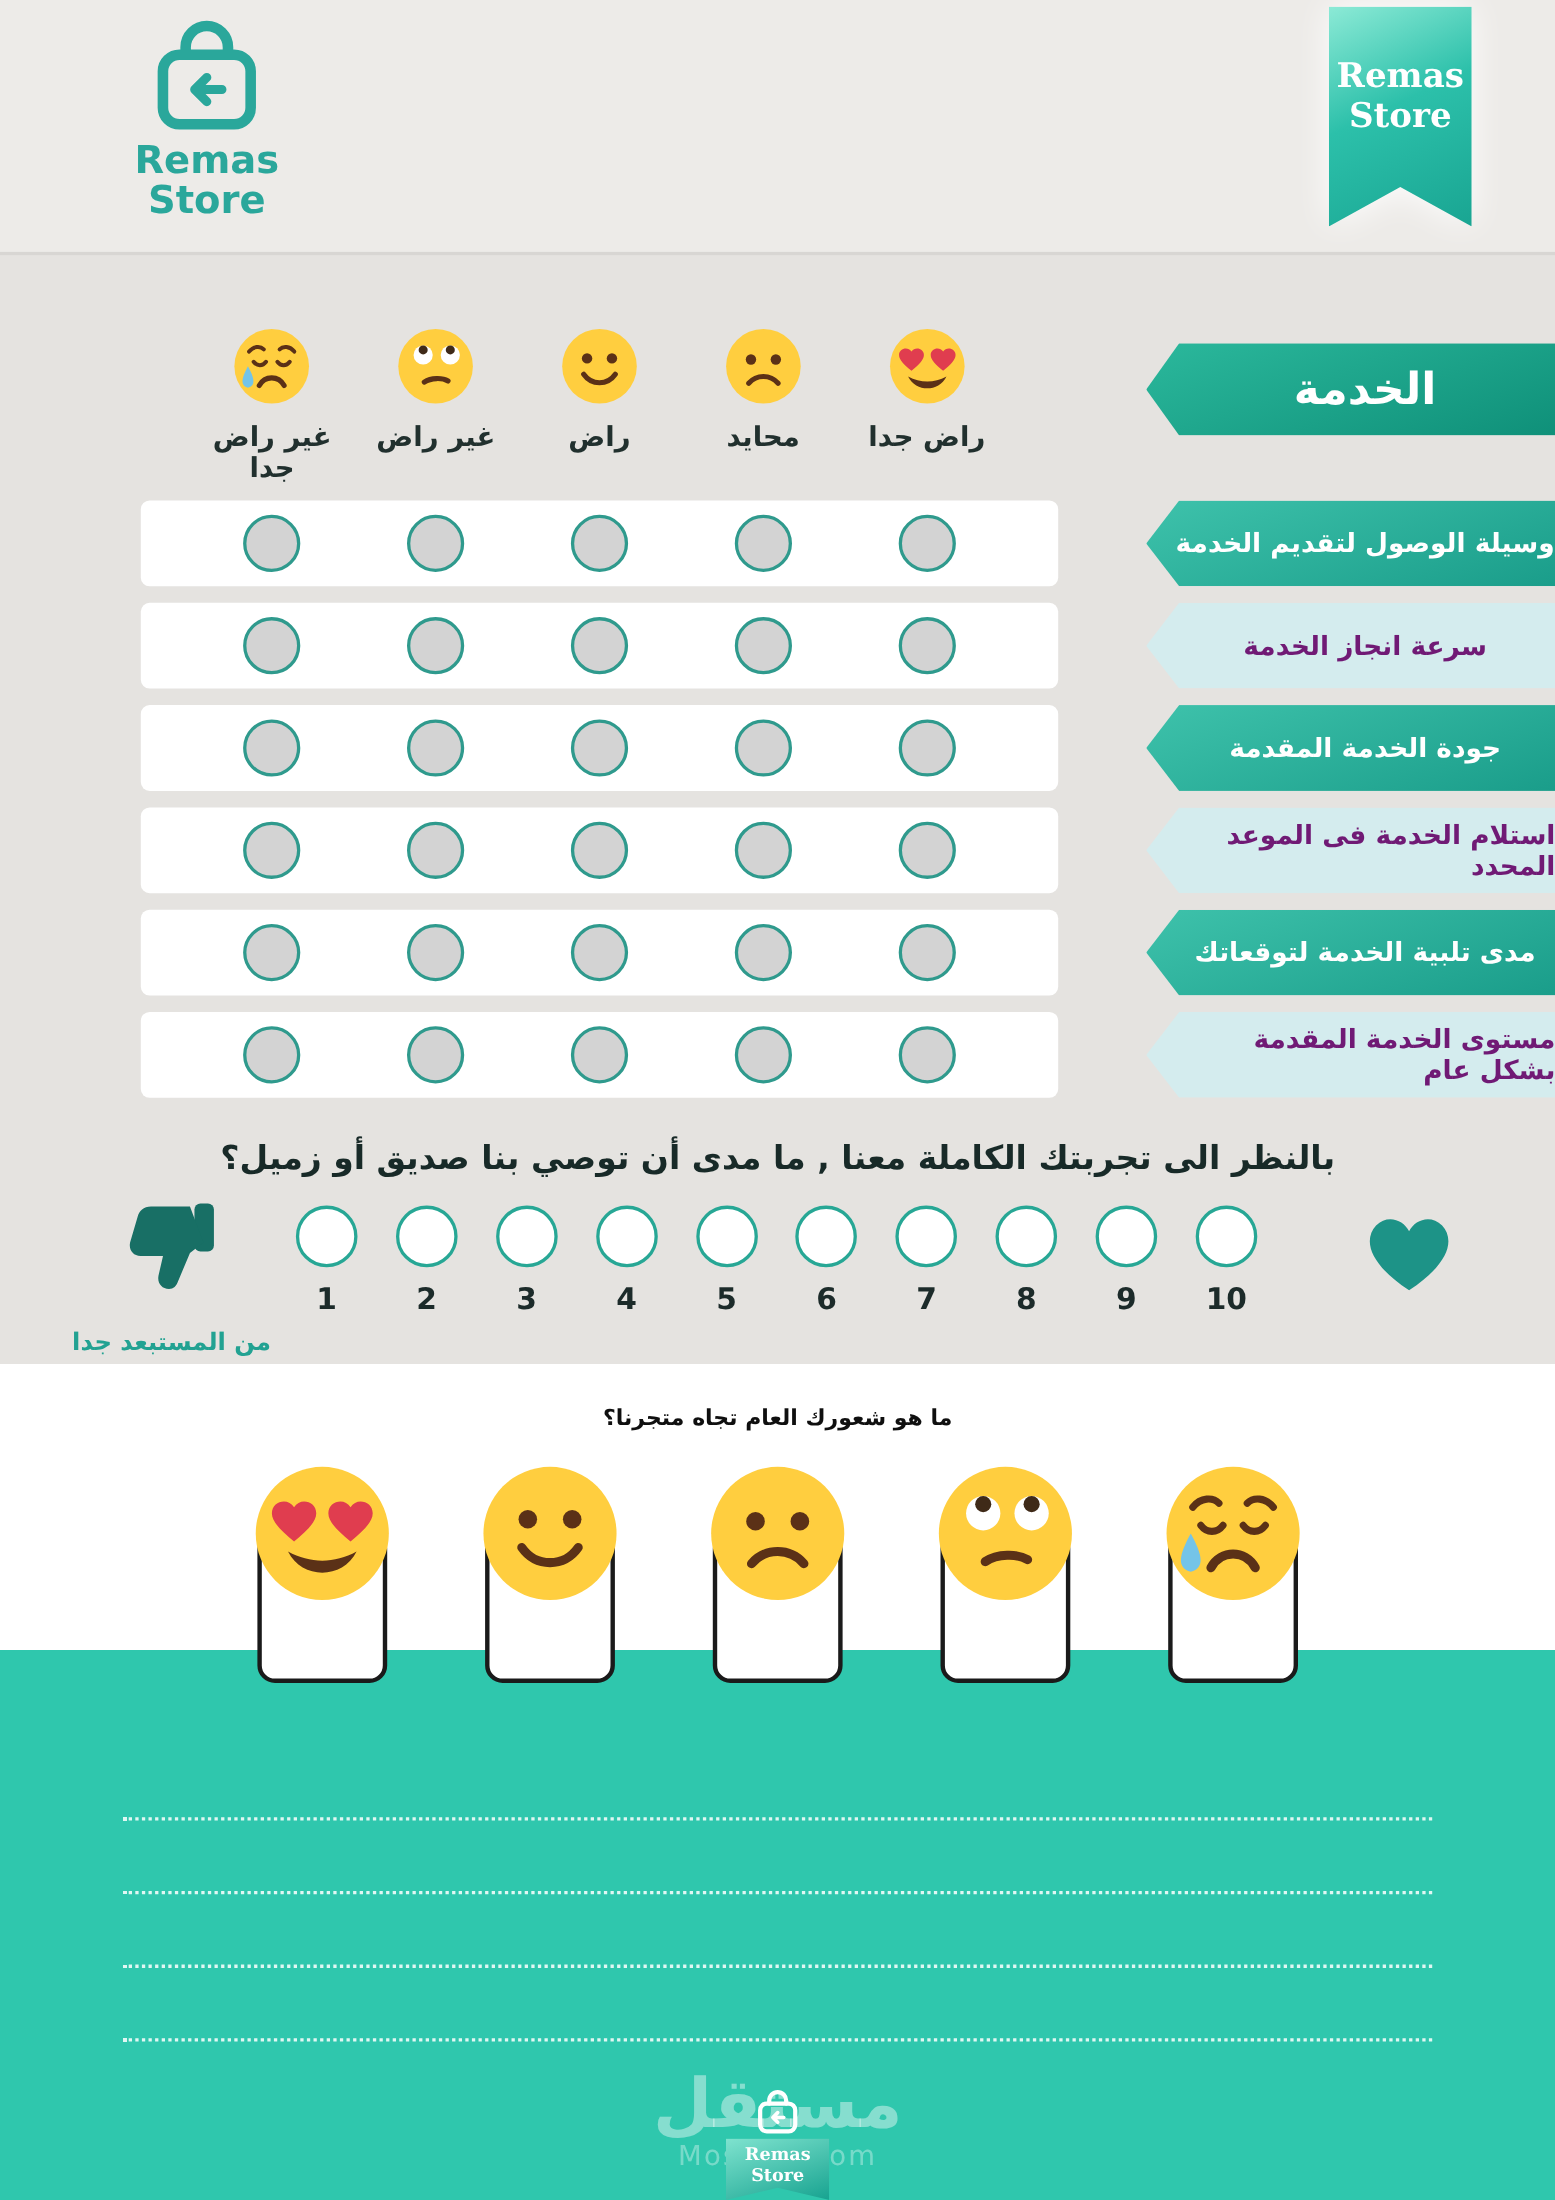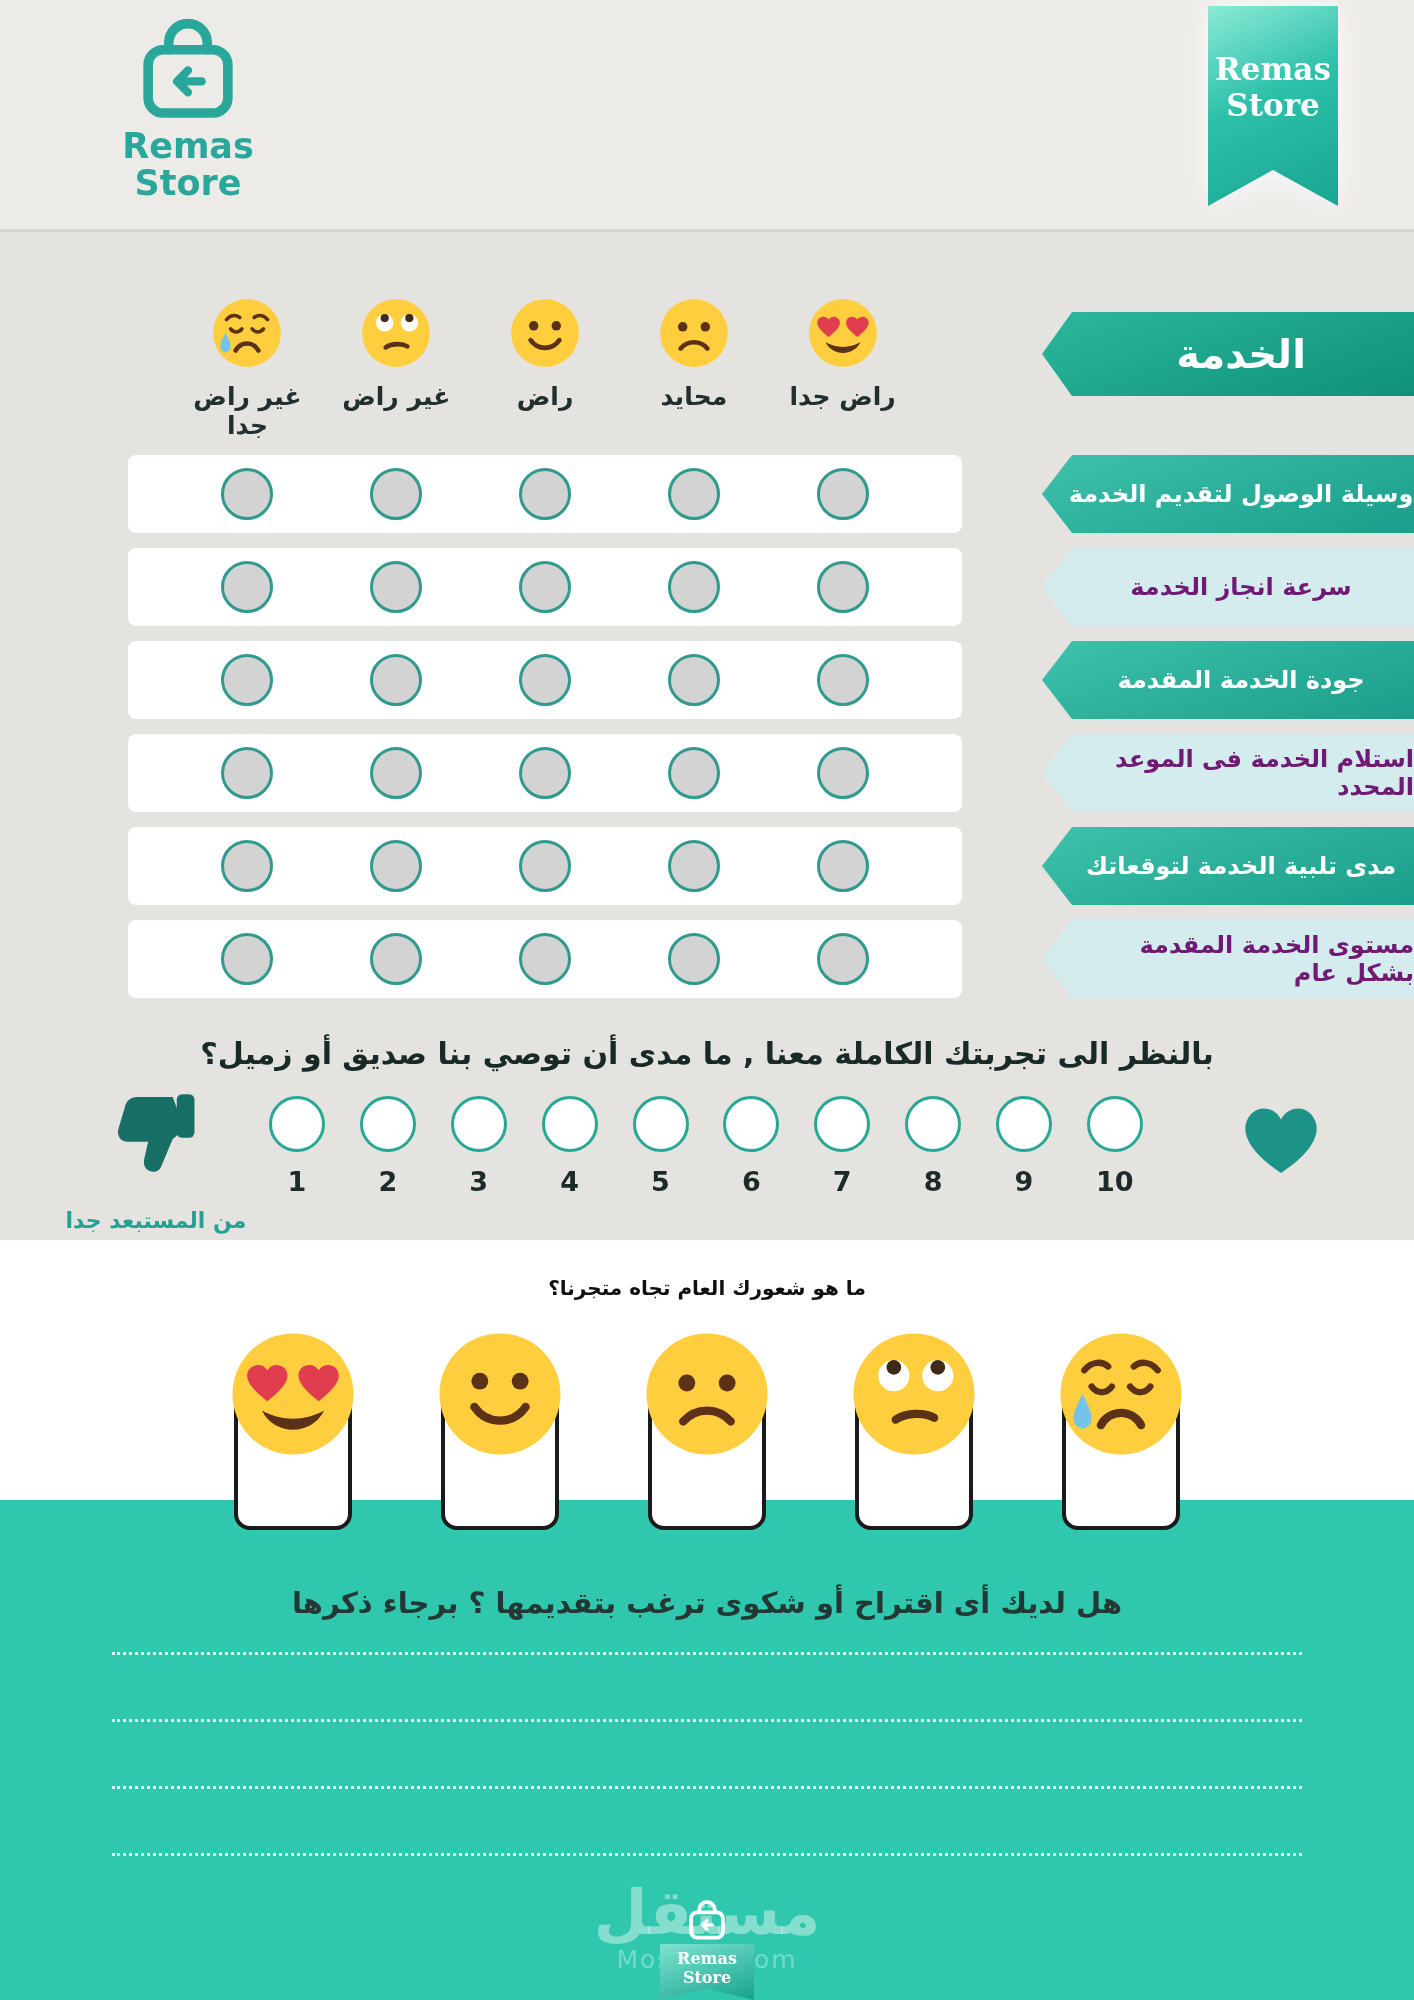--- a/index.html
+++ b/index.html
@@ -385,21 +385,20 @@
       <div class="feel-item">
         <div class="feel-box"></div>
         <svg class="feel-emoji">
             <use href="#sym-cry"></use>
           </svg>
       </div>
     </div>
   </section>
 
   <section class="comments">
-    <div class="comments-q" dir="rtl">هل لديك أى اقتراح أو شكوى ترغب بتقديمها ؟ برجاء ذكرها</div>
     <div class="dotline d1"></div>
     <div class="dotline d2"></div>
     <div class="dotline d3"></div>
     <div class="dotline d4"></div>
 
     <div class="watermark">
       <div class="wm-title" dir="rtl">مستقل</div>
       <div class="wm-sub">Mostaql.com</div>
     </div>
 

